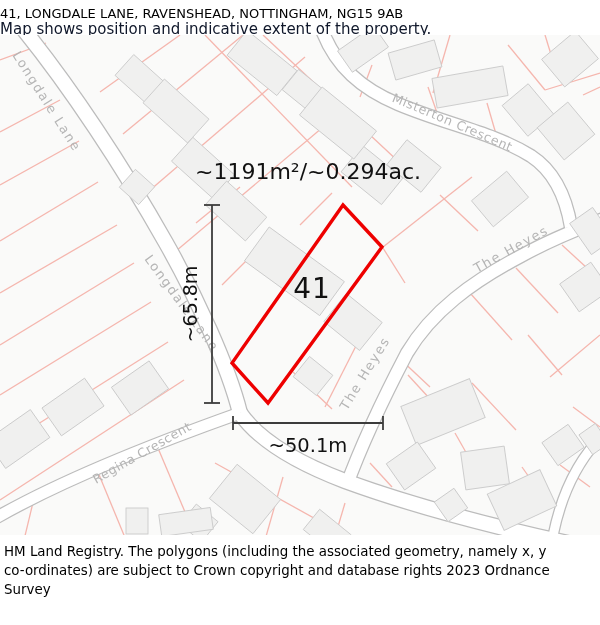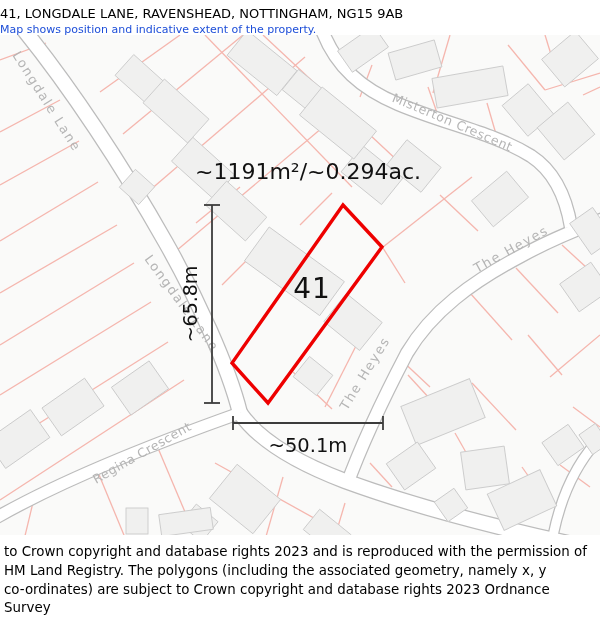--- a/index.html
+++ b/index.html
@@ -1,19 +1,19 @@
 <!DOCTYPE html>
 <html><head>
 <meta charset="utf-8">
 <style>
   html,body{margin:0;padding:0;background:#ffffff;}
   body{width:600px;height:625px;overflow:hidden;font-family:"DejaVu Sans","Liberation Sans",sans-serif;}
   .header{height:35px;text-align:left;padding-top:6px;box-sizing:border-box;background:#ffffff;}
   .title-line1{font-size:13px;color:#000;line-height:16px;white-space:nowrap;}
-  .title-line2{font-size:11px;color:#1d4ed8;line-height:15px;white-space:nowrap;}
+  .title-line2{font-size:15px;color:#0f172a;line-height:15px;white-space:nowrap;}
   .map-wrap{position:relative;width:600px;height:500px;background:#fafaf9;overflow:hidden;}
   .map-wrap svg{position:absolute;left:0;top:0;}
   .footer{padding:8px 4px 0 4px;font-size:13.4px;line-height:18.8px;color:#000;background:#fff;}
   
   .parcel{stroke-width:1.3;fill:none;}
   .bldg{fill:#f0f0ef;stroke:#cbcbcb;stroke-width:0.9;}
   .casing{fill:none;stroke:#bcbcbc;}
   .tarmac{fill:none;stroke:#ffffff;}
   .street-label{font-size:13px;letter-spacing:1.6px;}
   .street-label-sm{font-size:12.5px;letter-spacing:0.6px;}
@@ -178,17 +178,16 @@
   <g>
     <line class="dim" x1="233" y1="388" x2="383" y2="388"></line>
     <line class="dim" x1="233" y1="381" x2="233" y2="395"></line>
     <line class="dim" x1="383" y1="381" x2="383" y2="395"></line>
     <text x="308" y="417" text-anchor="middle" font-size="19.5" class="blacktext">~50.1m</text>
   </g>
 </svg>
 </div>
 
 <div class="footer">
-  <div>to Crown copyright and database rights 2023 and is reproduced with the permission of</div>
   <div>HM Land Registry. The polygons (including the associated geometry, namely x, y</div>
   <div>co-ordinates) are subject to Crown copyright and database rights 2023 Ordnance Survey</div>
 
 </div>
 
 </body></html>

